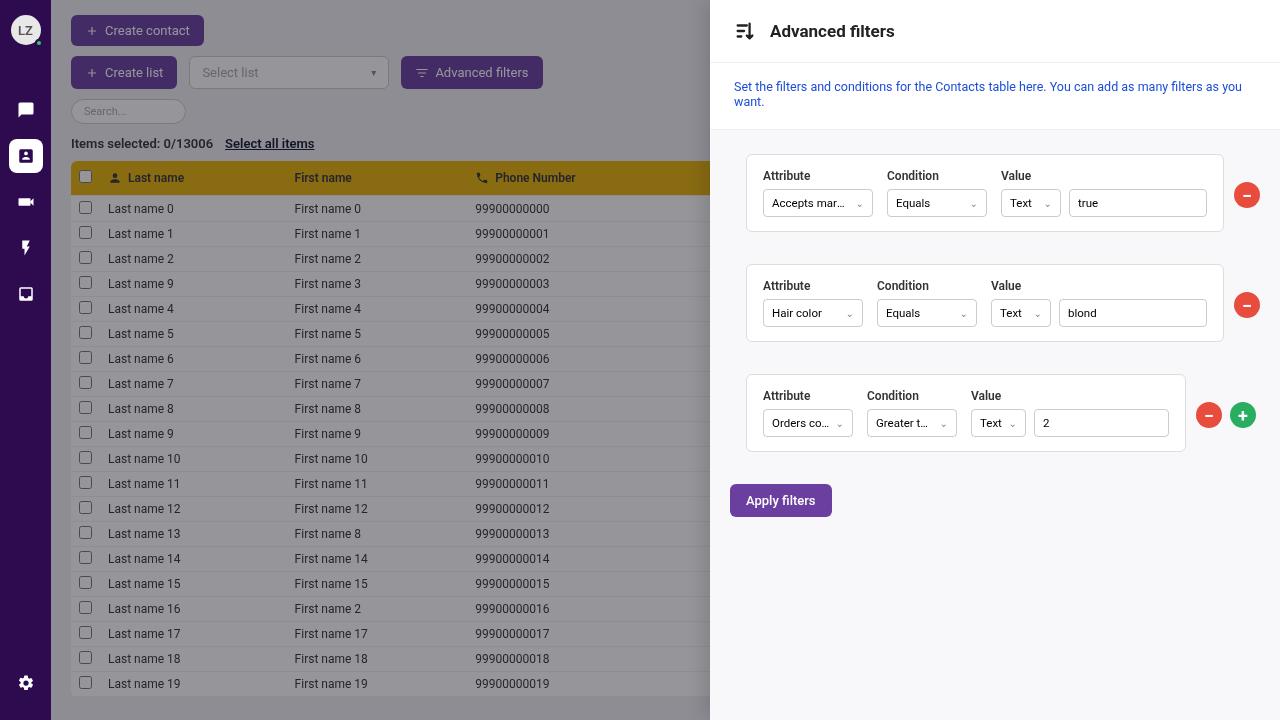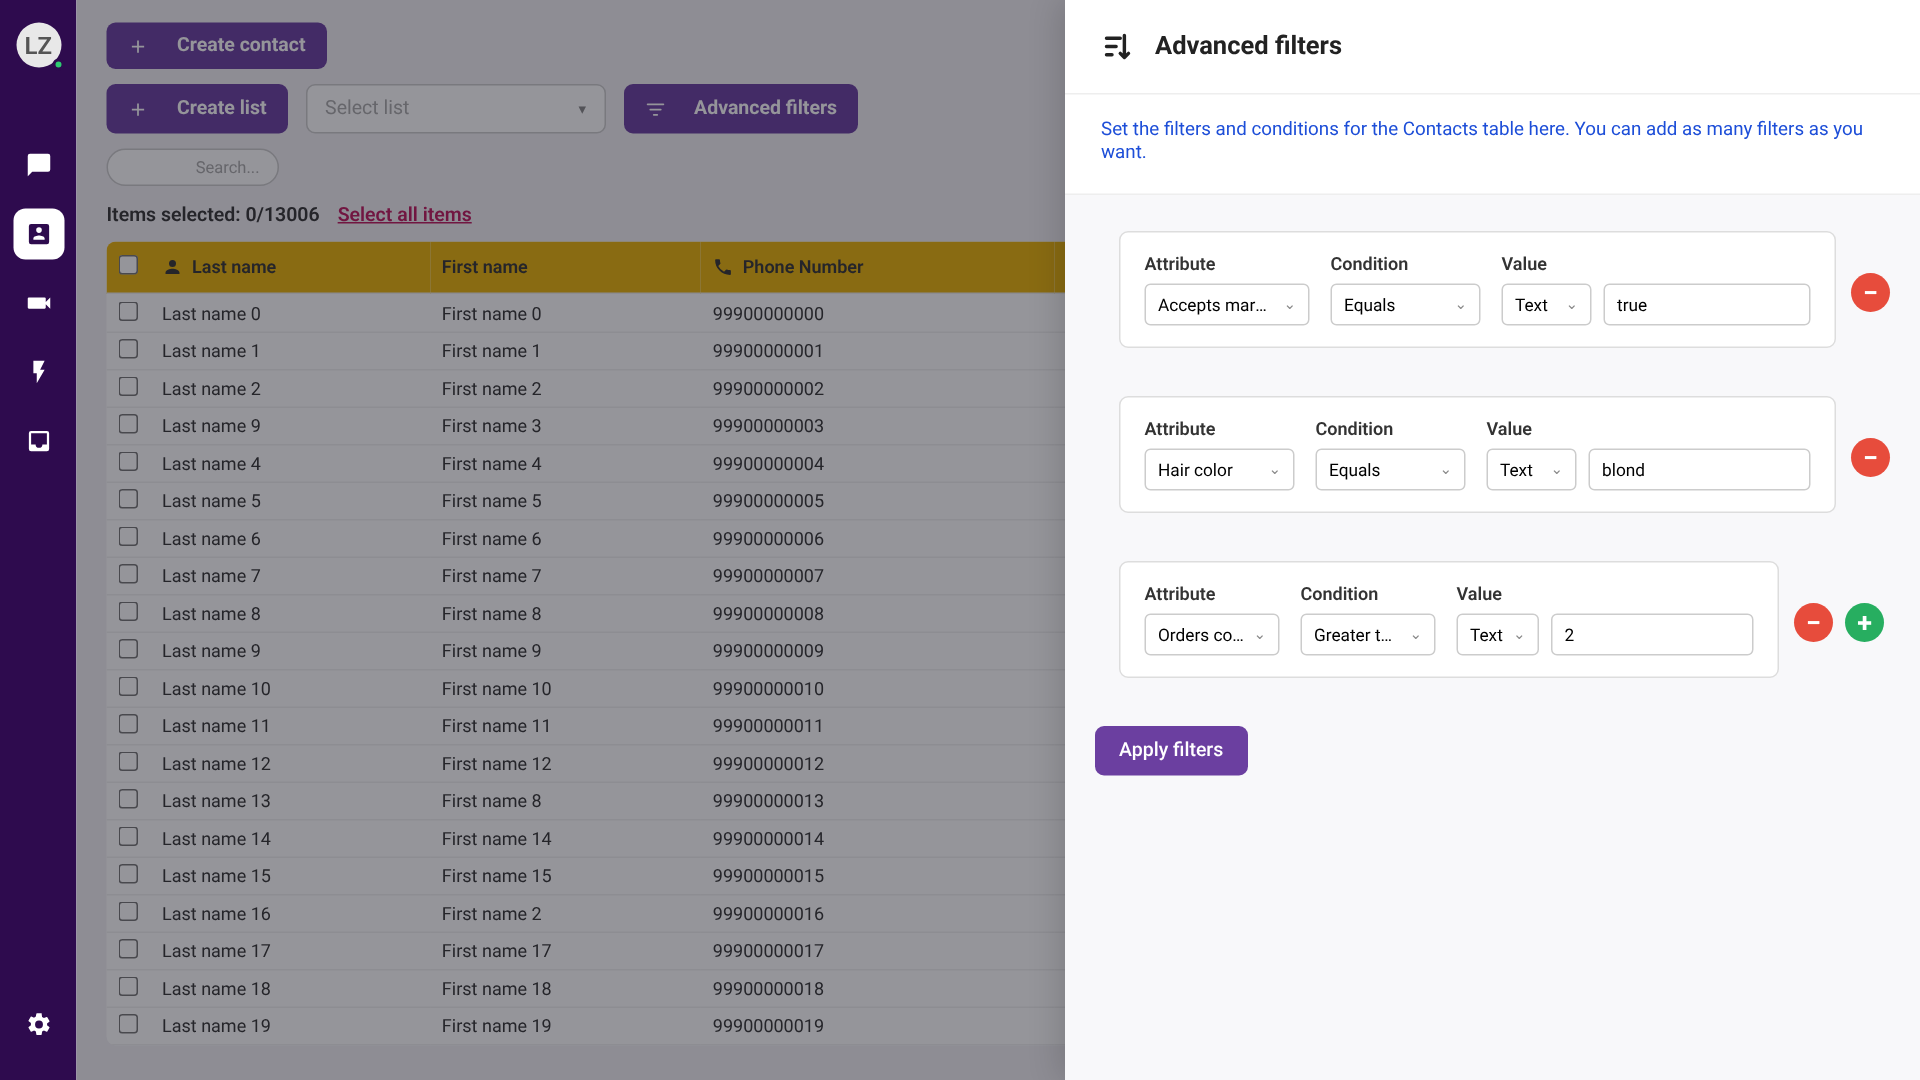--- a/index.html
+++ b/index.html
@@ -1,34 +1,34 @@
 <!DOCTYPE html>
 <html><head>
 <meta charset="utf-8">
 <style>
   * { box-sizing: border-box; margin: 0; padding: 0; font-family: -apple-system, BlinkMacSystemFont, "Segoe UI", Roboto, sans-serif; }
   body { width: 1280px; height: 720px; overflow: hidden; background: #fff; position: relative; }
   .app { display: flex; width: 100%; height: 100%; }
   .sidebar { width: 51px; background: #2e0b4e; display: flex; flex-direction: column; align-items: center; padding-top: 15px; position: relative; }
-  .avatar { width: 30px; height: 30px; border-radius: 50%; background: #e8e8e8; color: #555; font-size: 16px; font-weight: 600; display: flex; align-items: center; justify-content: center; position: relative; margin-bottom: 48px; }
+  .avatar { width: 30px; height: 30px; border-radius: 50%; background: #e8e8e8; color: #555; font-size: 13px; font-weight: 600; display: flex; align-items: center; justify-content: center; position: relative; margin-bottom: 48px; }
   .avatar-dot { position: absolute; bottom: -2px; right: -2px; width: 8px; height: 8px; background: #2ecc71; border-radius: 50%; border: 2px solid #2e0b4e; }
   .nav-icon { width: 34px; height: 34px; display: flex; align-items: center; justify-content: center; color: #fff; margin-bottom: 12px; border-radius: 8px; cursor: pointer; }
   .nav-icon.active { background: #fff; color: #2e0b4e; }
   .nav-icon svg { width: 18px; height: 18px; }
   .settings-icon { margin-top: auto; margin-bottom: 20px; }
   .main { flex: 1; background: #f2f0f5; padding: 15px 20px; position: relative; }
   .toolbar-row { display: flex; gap: 12px; margin-bottom: 10px; }
-  .btn { display: inline-flex; align-items: center; gap: 19px; padding: 8px 14px; border-radius: 6px; font-size: 13px; font-weight: 700; cursor: pointer; border: none; }
+  .btn { display: inline-flex; align-items: center; gap: 6px; padding: 8px 14px; border-radius: 6px; font-size: 13px; font-weight: 400; cursor: pointer; border: none; }
   .btn-purple { background: #6b3fa0; color: #fff; }
   .btn svg { width: 14px; height: 14px; }
   .select-list { width: 200px; background: #fff; border: 1px solid #ccc; border-radius: 6px; padding: 8px 12px; font-size: 13px; color: #aaa; display: flex; align-items: center; justify-content: space-between; }
-  .search-box { width: 115px; background: #fff; border: 1px solid #ccc; border-radius: 14px; padding: 5px 12px; font-size: 11px; color: #aaa; margin-bottom: 12px; display:inline-block;text-align:right;}
+  .search-box { width: 115px; background: #fff; border: 1px solid #ccc; border-radius: 14px; padding: 5px 12px; font-size: 11px; color: #aaa; margin-bottom: 12px; display:inline-block;}
   .items-row { display: flex; align-items: center; gap: 12px; font-size: 13px; margin-bottom: 10px; }
   .items-selected { font-weight: 600; color: #333; }
-  .select-all { color: #be185d; font-weight: 600; text-decoration: underline; cursor: pointer; }
+  .select-all { color: #0f172a; font-weight: 600; text-decoration: underline; cursor: pointer; }
   .table-wrap { background: #fff; border-radius: 6px; overflow: hidden; position: relative; }
   .table { width: 100%; border-collapse: collapse; font-size: 12px; }
   .table thead th { background: #eab308; text-align: left; padding: 9px 8px; font-weight: 600; color: #333; border-bottom: 1px solid #eee; }
   .table thead th .th-inner { display: flex; align-items: center; gap: 6px; }
   .table tbody td { padding: 4px 8px; border-bottom: 1px solid #f0f0f0; color: #333; }
   .chk-col { width: 28px; text-align: center; }
   input[type=checkbox] { cursor: pointer; }
   .optin-tag { display:inline-block; background:#f0f0f0; padding:2px 8px; border-radius:4px; font-size:11px; margin-left:4px; }
   .carousel-btn { position: absolute; right: -12px; top: 170px; width: 26px; height: 26px; background: #1a1a3d; color: #fff; border-radius: 50%; display:flex; align-items:center; justify-content:center; cursor:pointer; z-index:5;}
   .overlay-dim { position: absolute; inset: 0; background: rgba(20,20,30,0.45); z-index: 10; pointer-events:none;}

